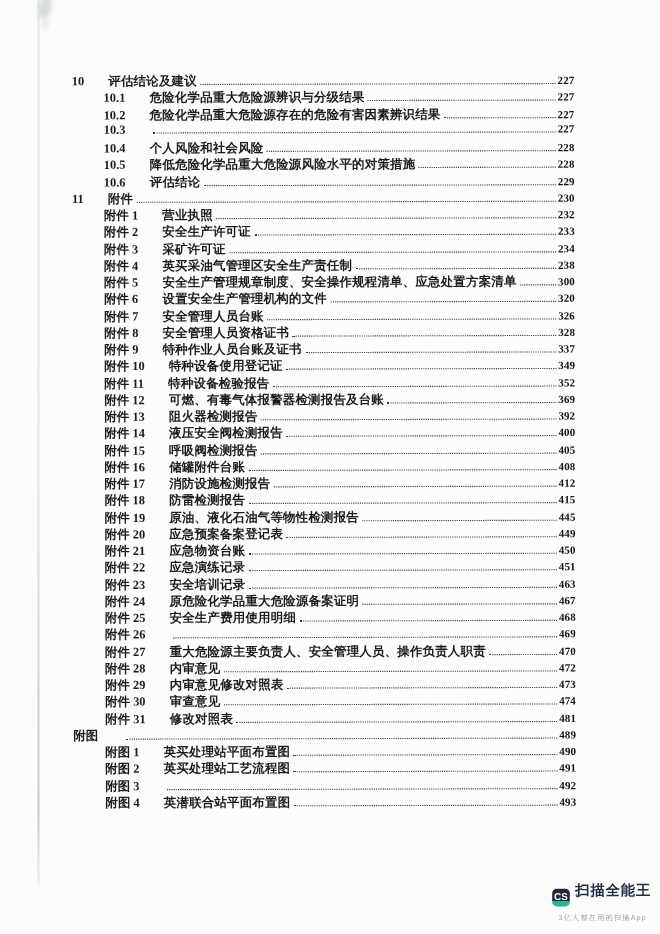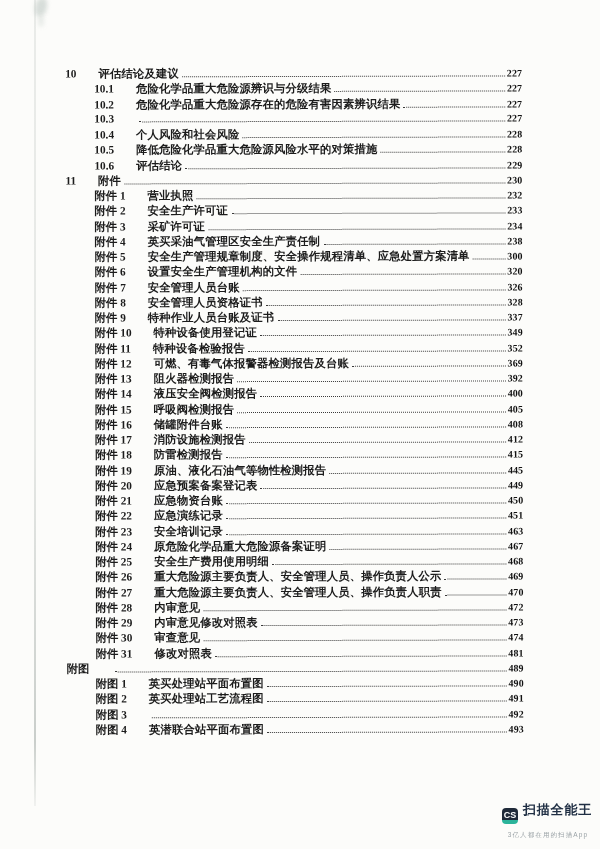--- a/index.html
+++ b/index.html
@@ -276,21 +276,20 @@
         <span class="toc-page">467</span>
       </div>
       <div class="toc-row level-2">
         <span class="toc-num">附件 25</span>
         <span class="toc-title">安全生产费用使用明细</span>
         <span class="toc-dots"></span>
         <span class="toc-page">468</span>
       </div>
       <div class="toc-row level-2">
         <span class="toc-num">附件 26</span>
-        <span class="toc-title">重大危险源主要负责人、安全管理人员、操作负责人公示</span>
         <span class="toc-dots"></span>
         <span class="toc-page">469</span>
       </div>
       <div class="toc-row level-2">
         <span class="toc-num">附件 27</span>
         <span class="toc-title">重大危险源主要负责人、安全管理人员、操作负责人职责</span>
         <span class="toc-dots"></span>
         <span class="toc-page">470</span>
       </div>
       <div class="toc-row level-2">

